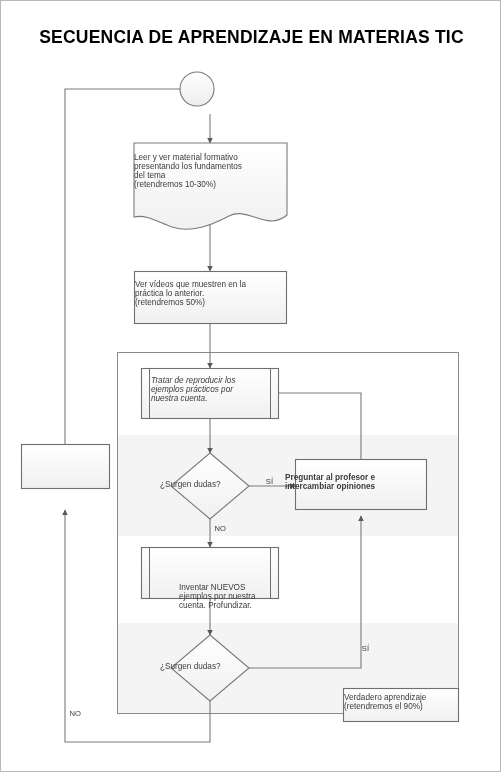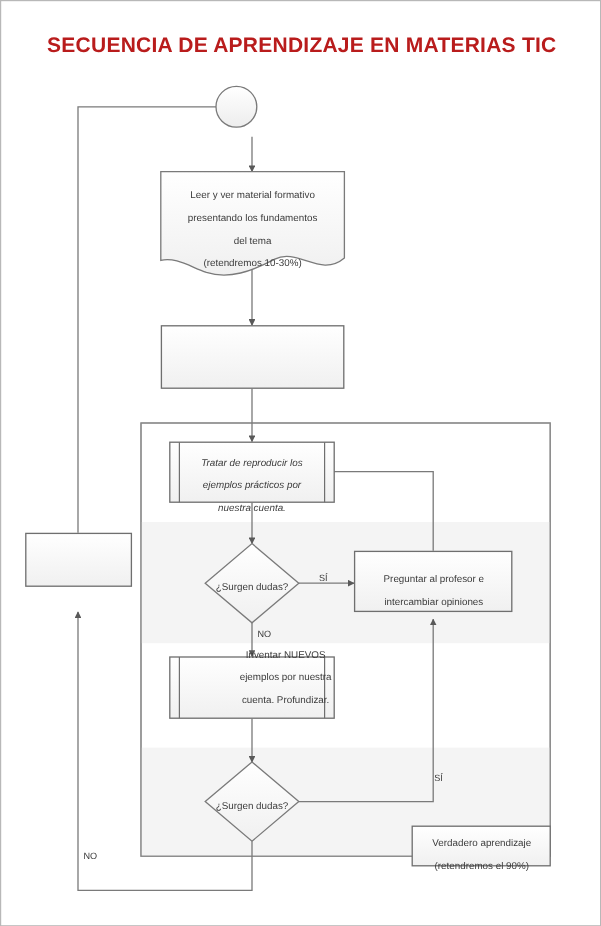--- a/index.html
+++ b/index.html
@@ -21,35 +21,34 @@
   }
   #title {
     position: absolute;
     left: 0;
     top: 26px;
     width: 501px;
     text-align: center;
     font-size: 17.5px;
     font-weight: bold;
     letter-spacing: 0.2px;
-    color: #b91c1c;
+    color: #000000;
     font-family: "Liberation Sans", sans-serif;
   }
   svg#chart-svg {
     position: absolute;
     left: 0;
     top: 0;
     width: 501px;
     height: 772px;
   }
   .node-text {
     position: absolute;
-    text-align: center;
     font-size: 8.2px;
-    line-height: 19px;
+    line-height: 9px;
     color: #3b3b3b;
     font-family: "Liberation Sans", sans-serif;
     pointer-events: none;
     white-space: pre-line;
   }
   .edge-label {
     position: absolute;
     font-size: 7.6px;
     color: #3b3b3b;
     font-family: "Liberation Sans", sans-serif;
@@ -140,31 +139,34 @@
     <rect x="342.5" y="687.5" width="115" height="33" fill="url(#nodeGrad)" stroke="#6f6f6f" stroke-width="1.1"></rect>
 
     <rect x="20.5" y="443.5" width="88" height="44" fill="url(#nodeGrad)" stroke="#6f6f6f" stroke-width="1.1"></rect>
   </svg>
 
   <div class="node-text" style="left:133px; top:152px; width:153px;">Leer y ver material formativo
 presentando los fundamentos
 del tema
 (retendremos 10-30%)</div>
 
+  <div class="node-text" style="left:134px; top:279px; width:152px;">Ver vídeos que muestren en la
+práctica lo anterior.
+(retendremos 50%)</div>
 
   <div class="node-text" style="left:150px; top:375px; width:118px;font-style:italic;">Tratar de reproducir los
 ejemplos prácticos por
 nuestra cuenta.</div>
 
   <div class="node-text" style="left:159px; top:479px; width:100px;">¿Surgen dudas?</div>
 
-  <div class="node-text" style="left:295px; top:472px; width:131px;">Preguntar al profesor e
+  <div class="node-text" style="left:284px; top:472px; width:131px;font-weight:bold;">Preguntar al profesor e
 intercambiar opiniones</div>
 
-  <div class="node-text" style="left:150px; top:535px; width:118px;padding-left:28px;">Inventar NUEVOS
+  <div class="node-text" style="left:150px; top:582px; width:118px;padding-left:28px;">Inventar NUEVOS
 ejemplos por nuestra
 cuenta. Profundizar.</div>
 
   <div class="node-text" style="left:159px; top:661px; width:100px;">¿Surgen dudas?</div>
 
   <div class="node-text" style="left:343px; top:692px; width:115px;">Verdadero aprendizaje
 (retendremos el 90%)</div>
 
 
   <div class="edge-label" style="left:256px; top:476px; width:16px;">SÍ</div>

